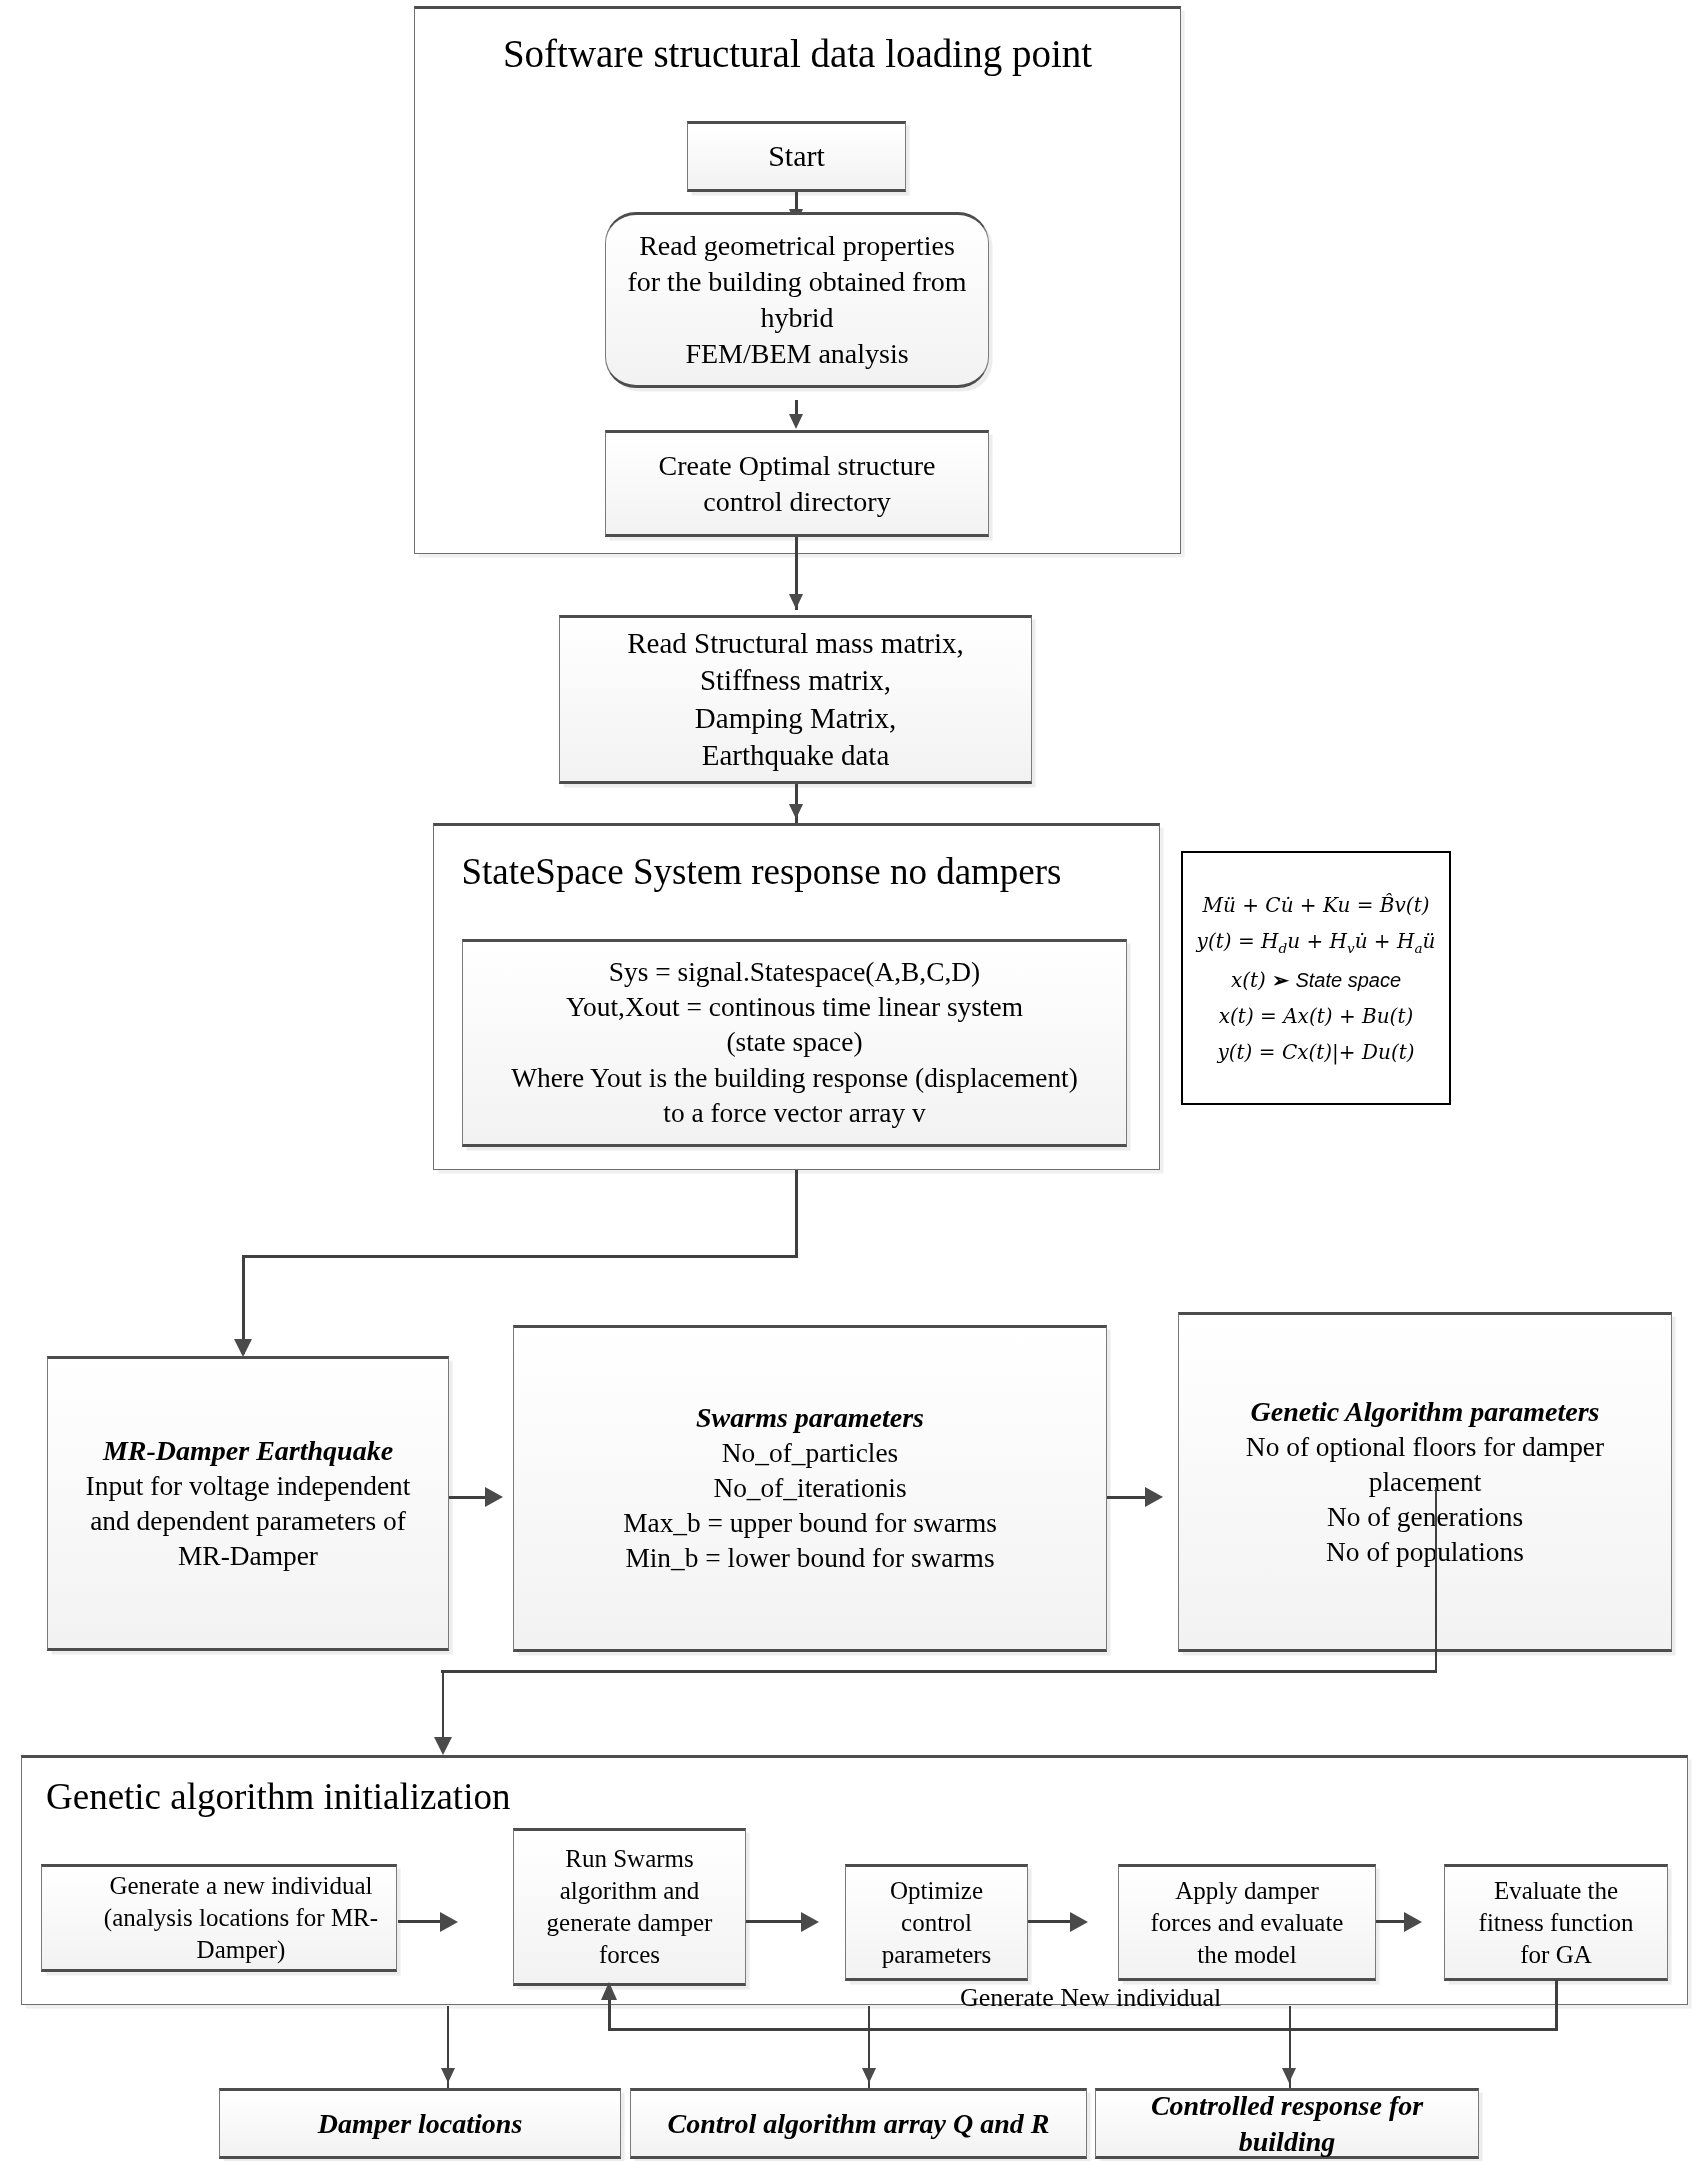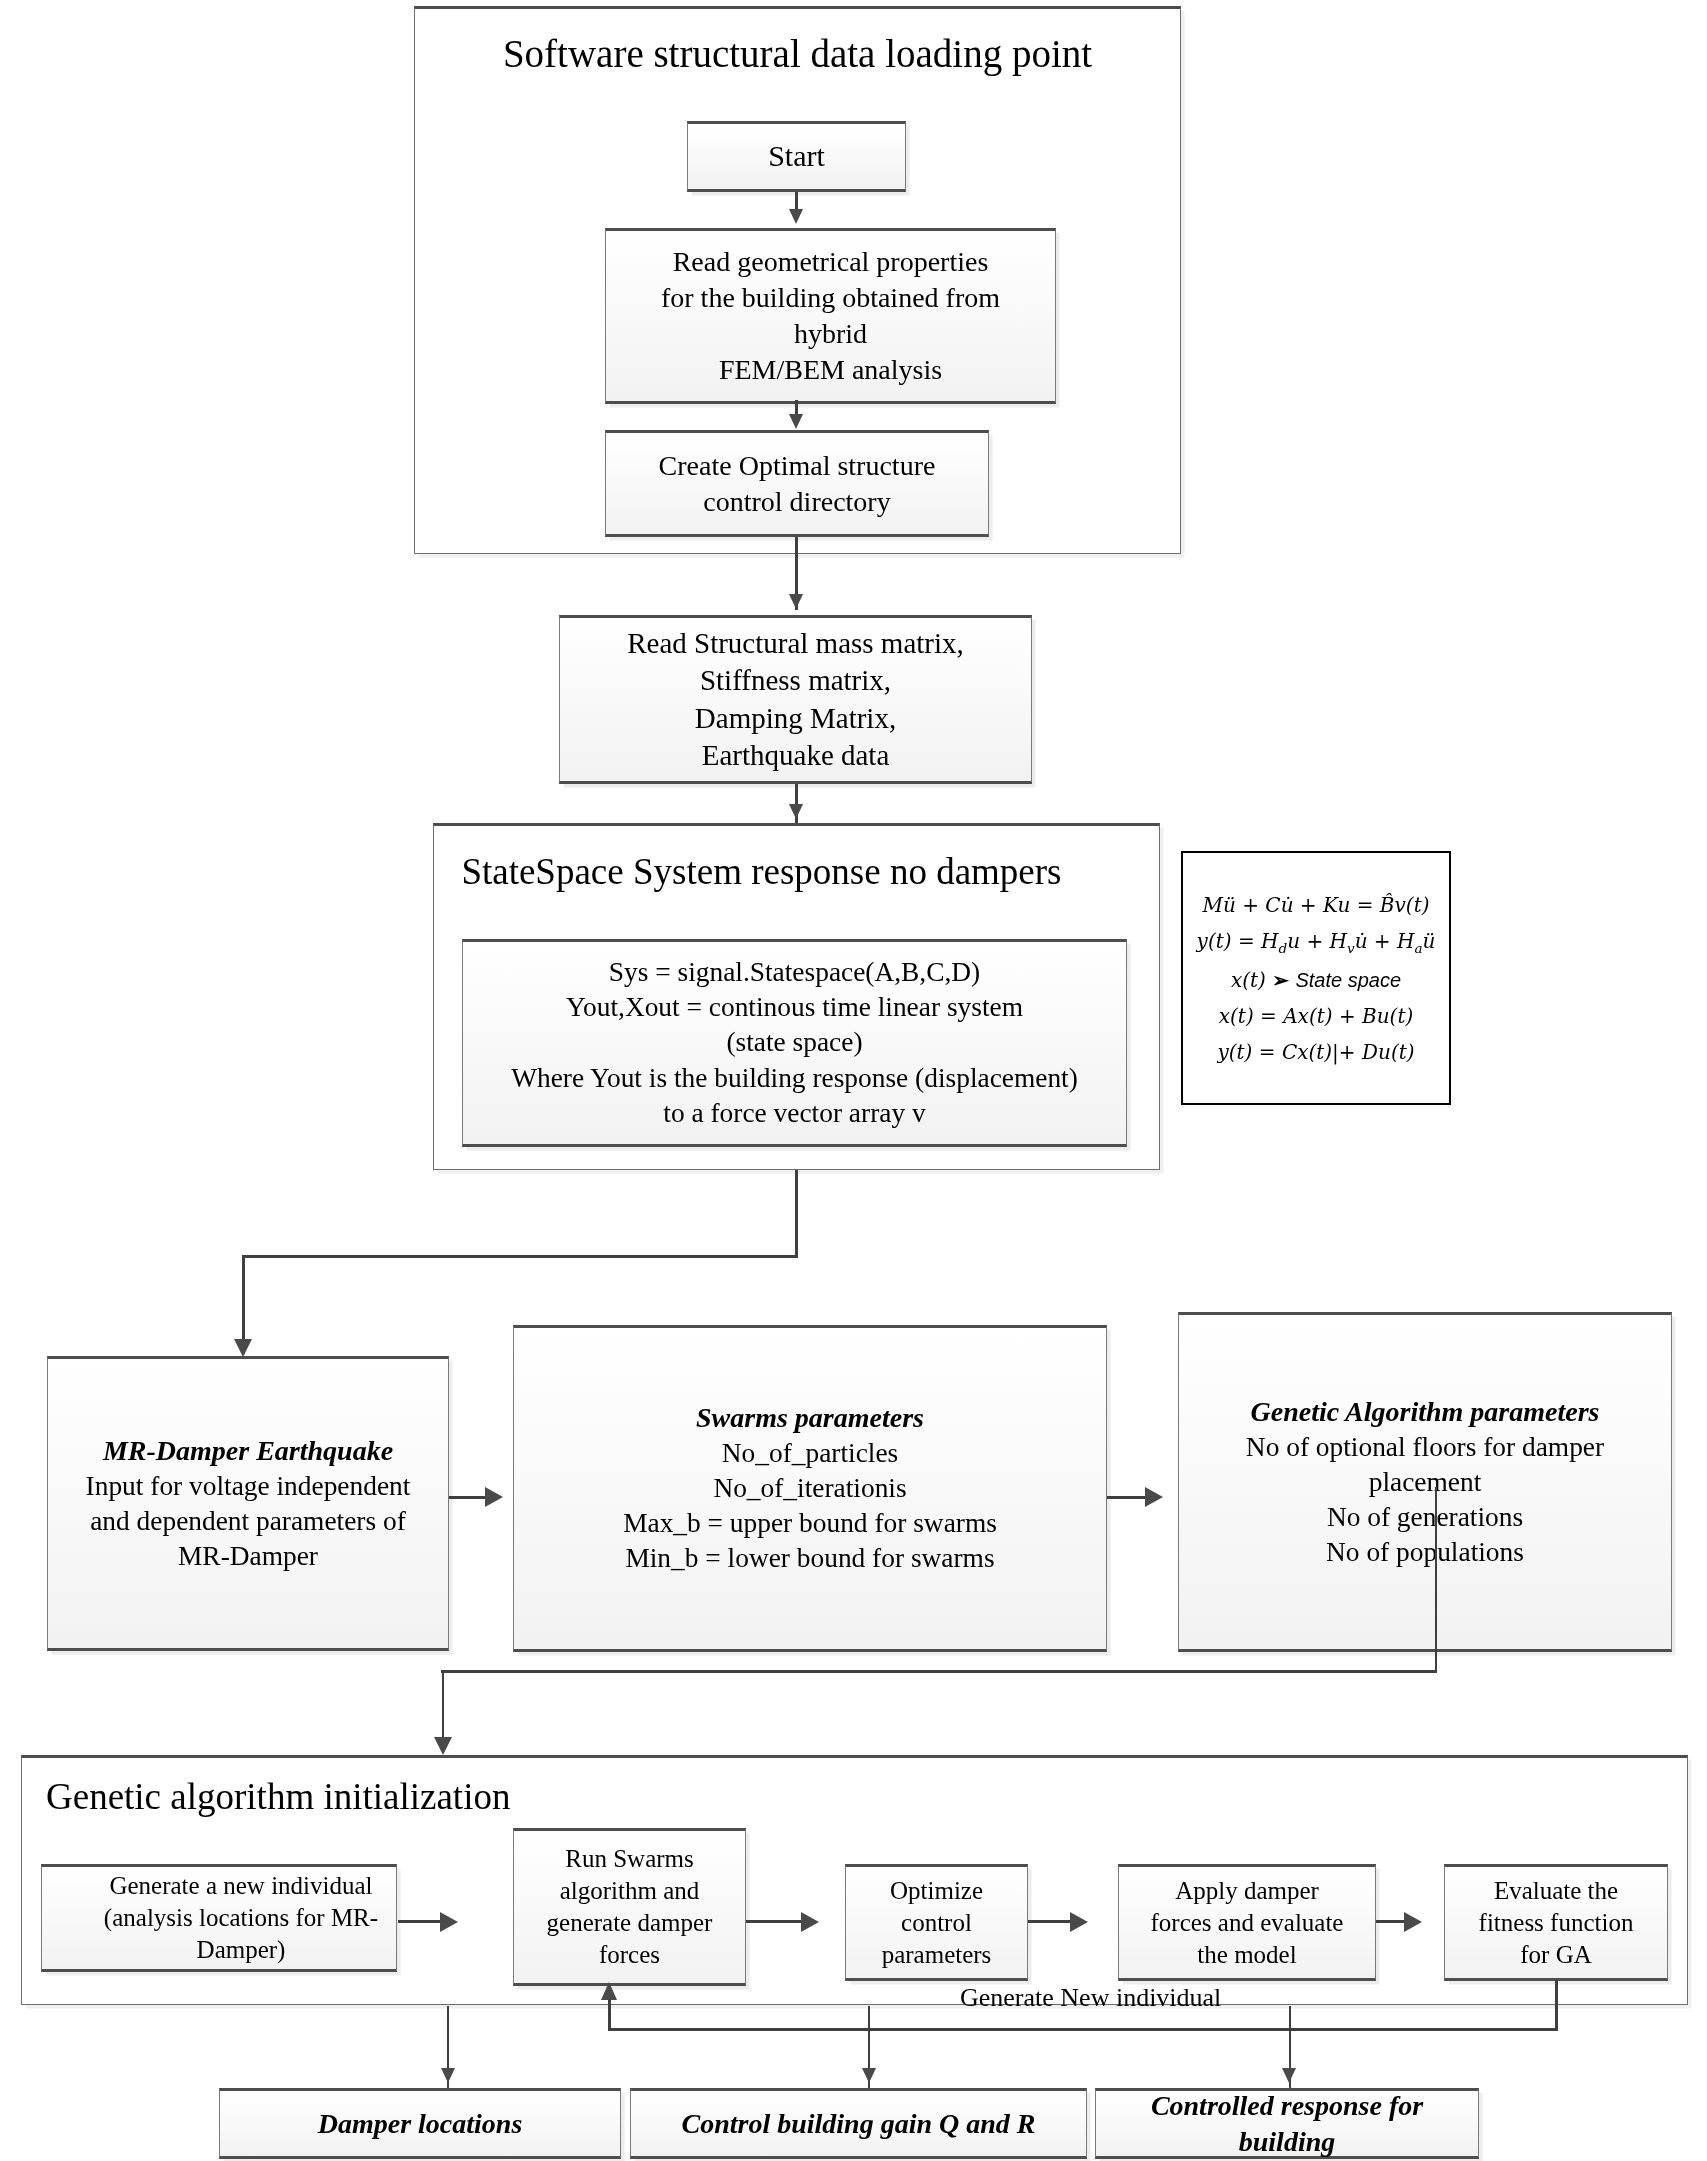--- a/index.html
+++ b/index.html
@@ -87,21 +87,21 @@
   <div class="container" style="left:414px;top:6.4px;width:767px;height:548px;">
     <div class="ctitle" style="left:0;right:0;top:22px;text-align:center;font-size:39px;">Software structural data loading point</div>
   </div>
 
   <div class="node" style="left:687px;top:121px;width:219px;height:71px;font-size:30px;">
     <span class="txt">Start</span>
   </div>
   <div class="ln v" style="left:795px;top:192px;height:27.4px;"></div>
   <div class="arw down sm" style="left:789px;top:209px;"></div>
 
-  <div class="node" style="left:605px;top:228px;width:451px;height:176px;font-size:28px;">
+  <div class="node" style="left:605px;top:212px;width:384px;height:176px;font-size:28px;border-radius:31px;">
     <span class="txt">
       <span>Read geometrical properties</span><br>
       <span>for the building obtained from</span><br>
       <span>hybrid</span><br>
       <span>FEM/BEM analysis</span>
     </span>
   </div>
   <div class="ln v" style="left:795px;top:400px;height:24px;"></div>
   <div class="arw down sm" style="left:789px;top:414px;"></div>
 
@@ -260,21 +260,21 @@
   <div class="arw down sm" style="left:862px;top:2068px;"></div>
 
   <div class="ln v vthin" style="left:1289px;top:2006px;height:82px;"></div>
   <div class="arw down sm" style="left:1282px;top:2068px;"></div>
 
   <div class="node" style="left:219px;top:2088px;width:402px;height:71px;font-size:28px;">
     <span class="txt ttl">Damper locations</span>
   </div>
 
   <div class="node" style="left:630px;top:2088px;width:457px;height:71px;font-size:28px;">
-    <span class="txt ttl">Control building gain Q and R</span>
+    <span class="txt ttl">Control algorithm array Q and R</span>
   </div>
 
   <div class="node" style="left:1095px;top:2088px;width:384px;height:71px;font-size:28px;">
     <span class="txt" style="font-weight:bold;font-style:italic;">
       <span>Controlled response for</span><br>
       <span>building</span>
     </span>
   </div>
 
 </div>

